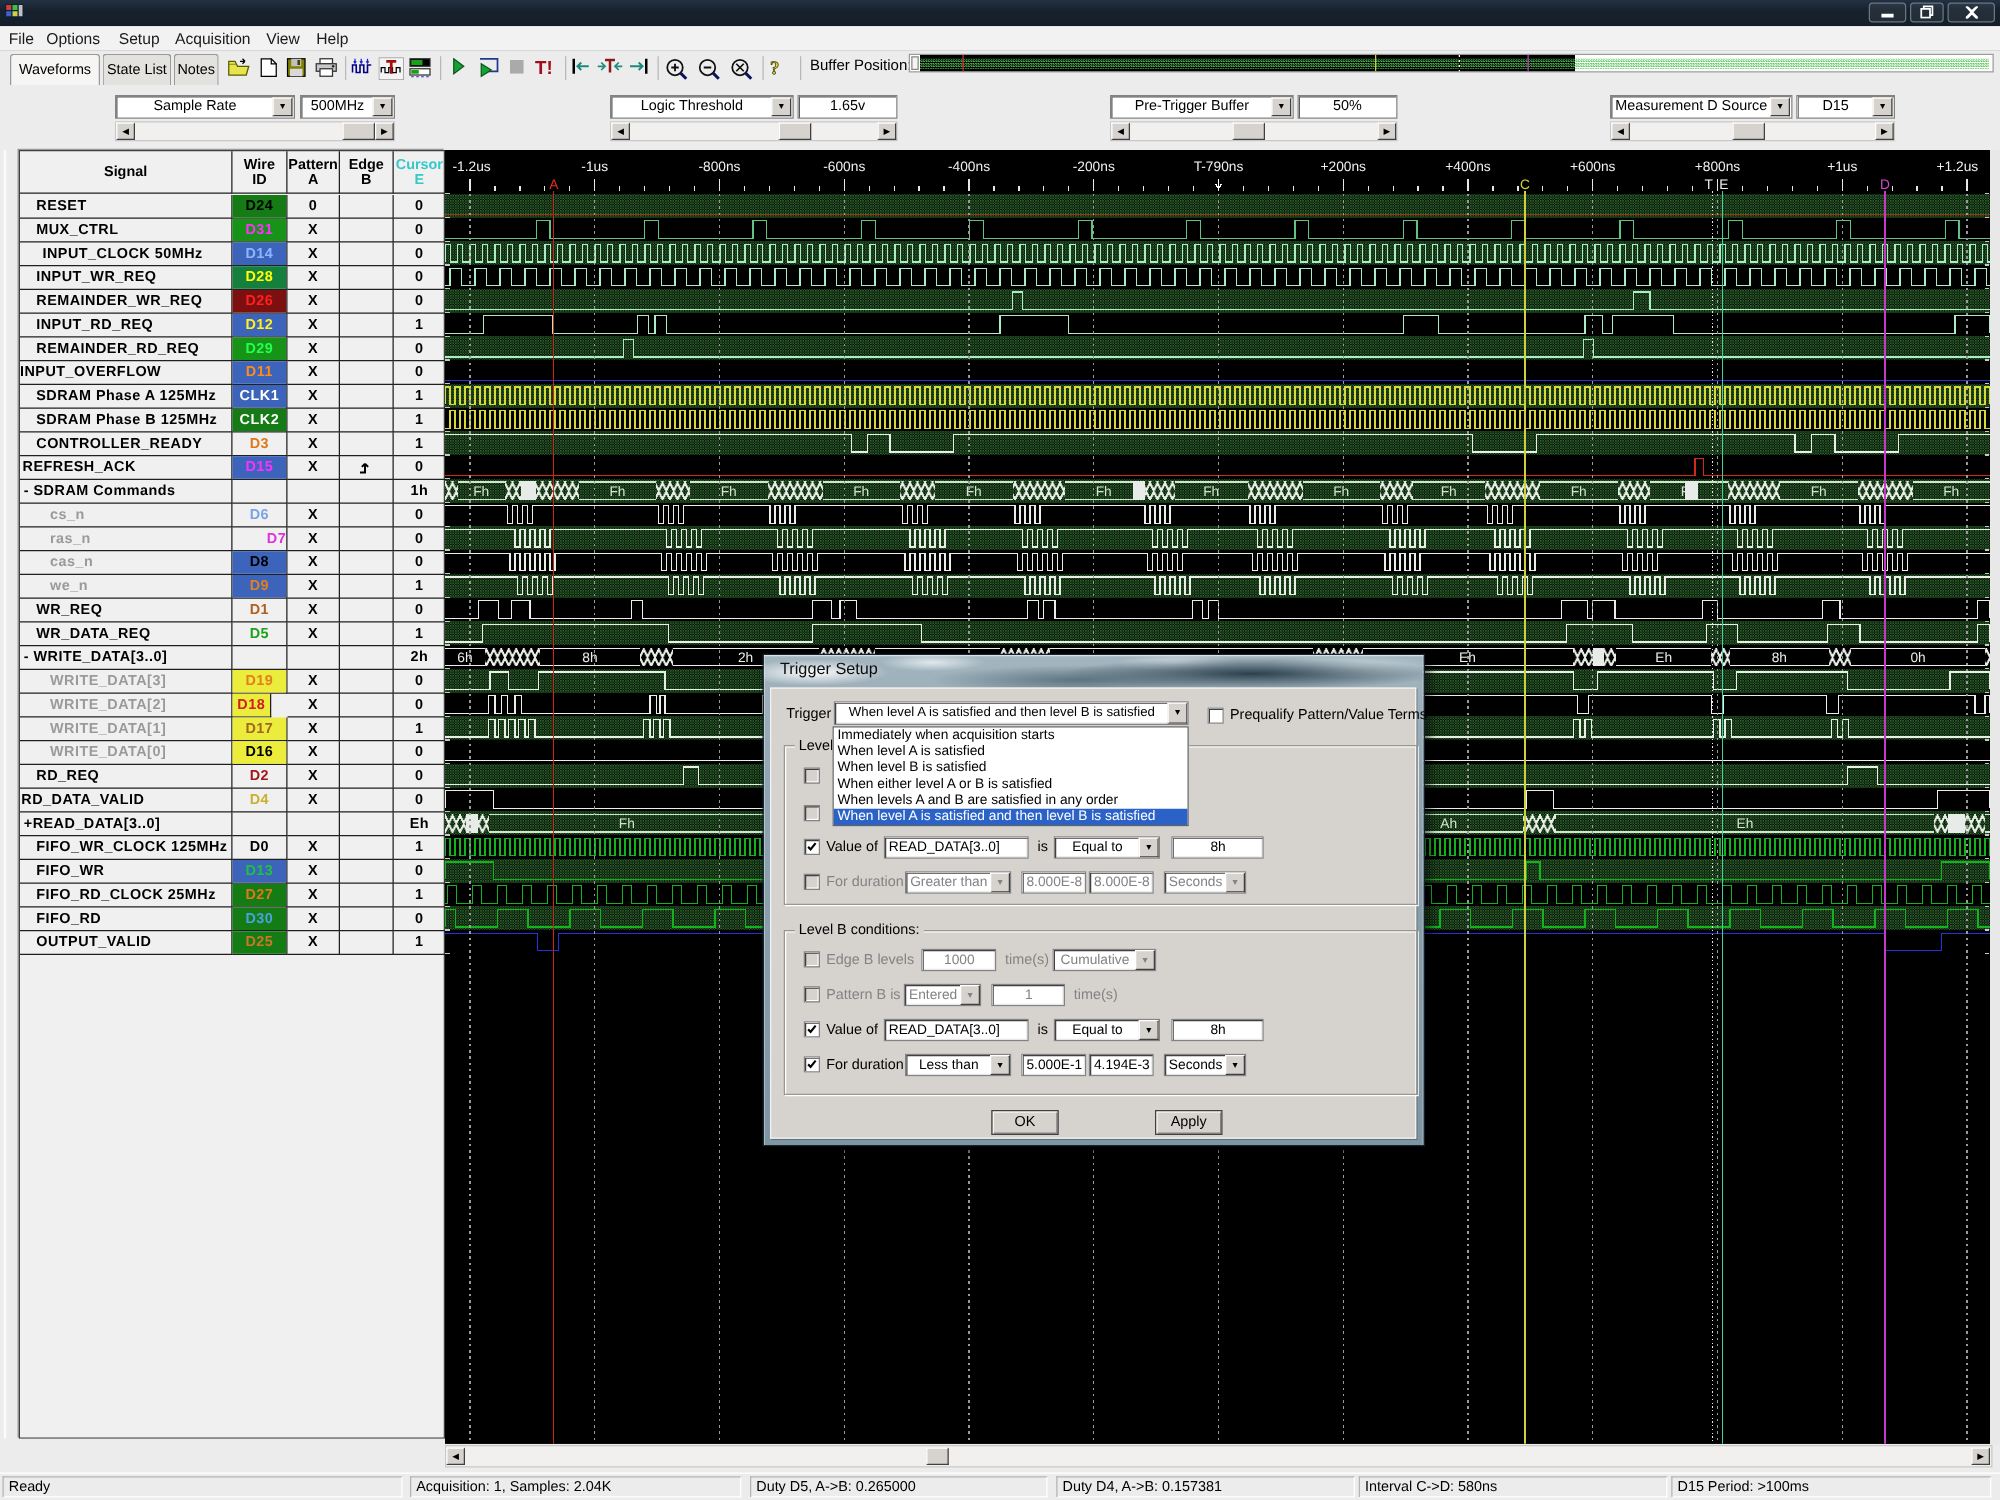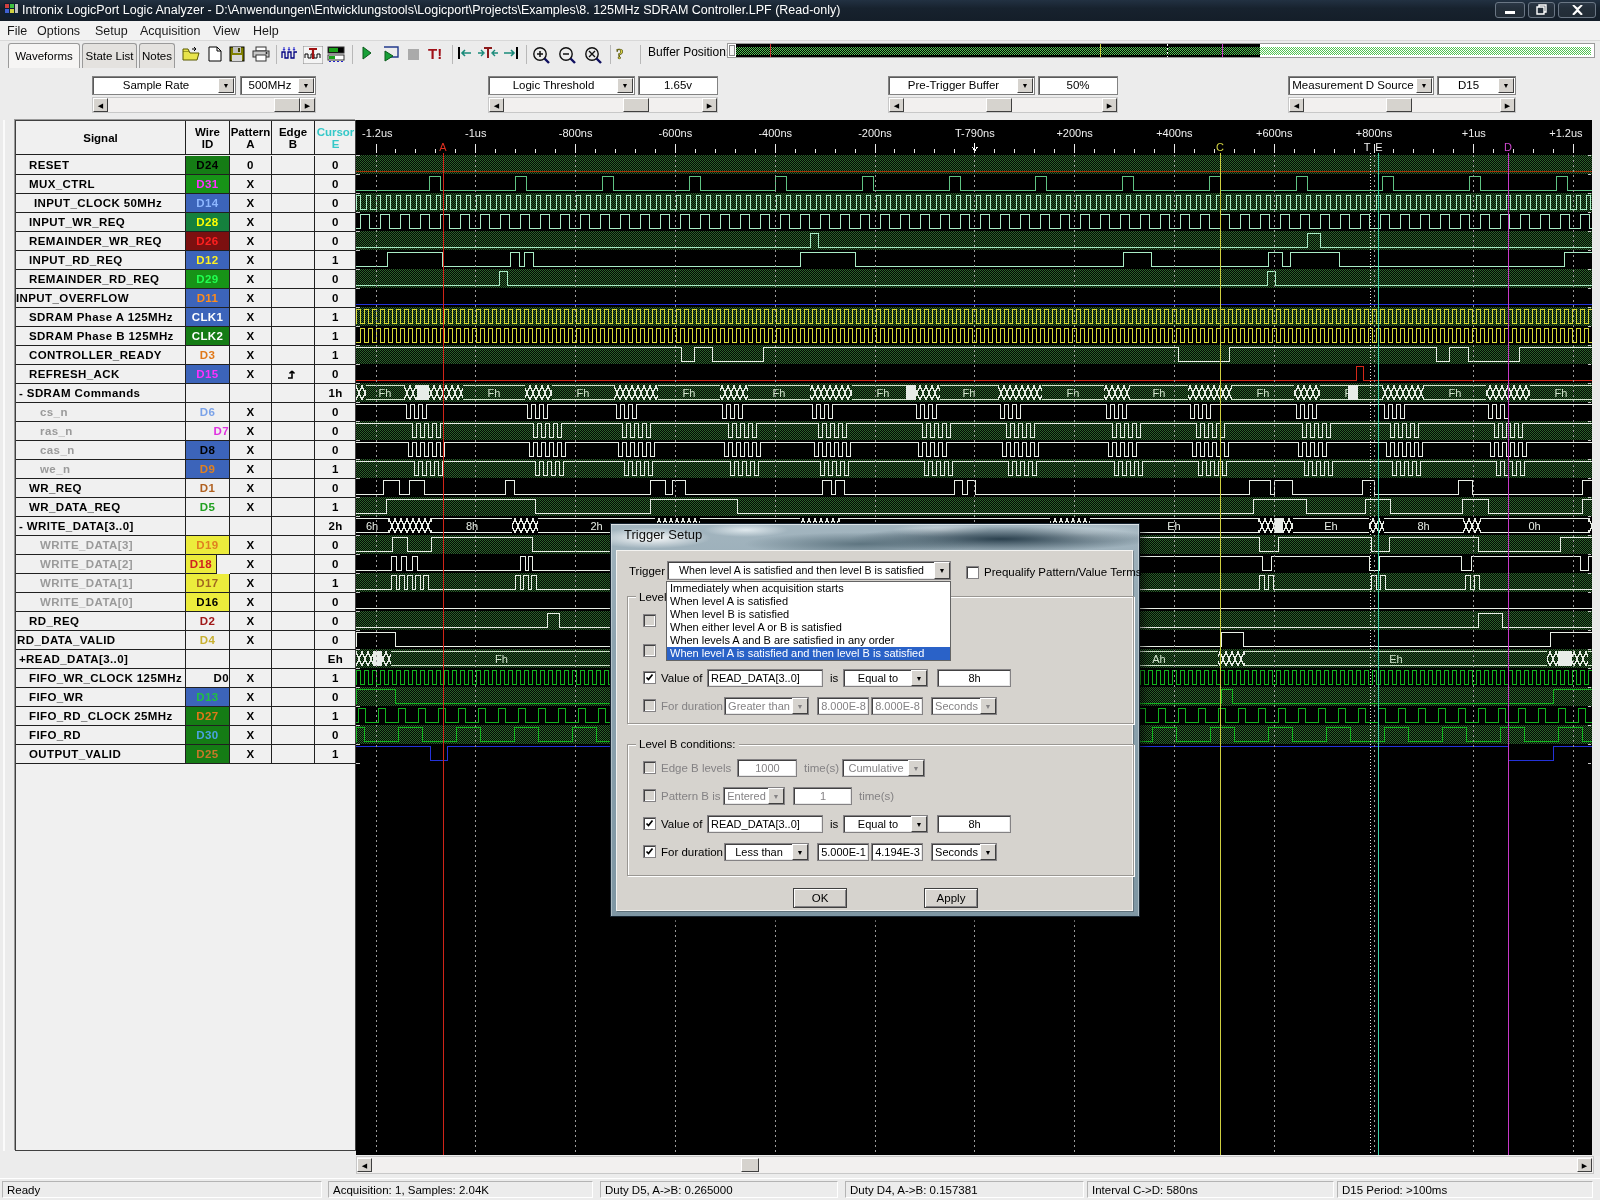--- a/index.html
+++ b/index.html
@@ -85,21 +85,20 @@
 <body>
 <div class="titlebar">
  <svg style="position:absolute;left:4px;top:3px" width="15" height="14" viewBox="0 0 15 14">
       <rect width="15" height="14" fill="#102030"></rect>
       <rect x="1" y="1" width="4" height="4" fill="#d04040"></rect>
       <rect x="6" y="1" width="4" height="4" fill="#40c040"></rect>
       <rect x="1" y="6" width="4" height="4" fill="#4060d0"></rect>
       <rect x="6" y="6" width="4" height="4" fill="#d0d040"></rect>
       <rect x="11" y="1" width="3" height="9" fill="#c0c0c0"></rect>
     </svg>
- <span class="txt">Intronix LogicPort Logic Analyzer - D:\Anwendungen\Entwicklungstools\Logicport\Projects\Examples\8. 125MHz SDRAM Controller.LPF (Read-only)</span>
  <span class="wbtn" style="left:1495px;width:30px"><svg width="10" height="9" viewBox="0 0 10 9" style="margin-top:3px">
         <rect x="0" y="5" width="10" height="3" fill="#fff"></rect>
       </svg></span>
  <span class="wbtn" style="left:1528px;width:27px"><svg width="11" height="11" viewBox="0 0 11 11" style="margin-top:1px">
         <path d="M3,3V1h7v7H8M1,3h7v7H1z" fill="none" stroke="#fff" stroke-width="1.4"></path>
       </svg></span>
  <span class="wbtn" style="left:1558px;width:38px"><svg width="11" height="10" viewBox="0 0 11 10" style="margin-top:2px">
         <path d="M1,0L5.5,4L10,0M1,10L5.5,5.5L10,10M1,0L10,9.5M10,0L1,9.5" stroke="#fff" stroke-width="1.8" fill="none"></path>
       </svg></span>
 </div>
@@ -354,21 +353,21 @@
 <div class="tr" style="top:225px">
 <div class="tc" style="left:15px;width:170px;text-align:left;padding-left:13px"><span class="nm">CONTROLLER_READY</span></div>
 <div class="tc wid" style="left:185px;width:44px">
         <span class="badge" style="color:#e07818;">D3</span>
       </div>
 <div class="tc" style="left:229px;width:42px">X</div>
 <div class="tc" style="left:271px;width:43px"></div>
 <div class="tc" style="left:314px;width:42px">1</div>
 </div>
 <div class="tr" style="top:244px">
-<div class="tc" style="left:15px;width:170px;text-align:left;padding-left:13px"><span class="nm">REFRESH_ACK</span></div>
+<div class="tc" style="left:15px;width:170px;text-align:left;padding-left:2px"><span class="nm">REFRESH_ACK</span></div>
 <div class="tc wid" style="left:185px;width:44px">
         <span class="badge" style="color:#ff30ff;background:#3c64ba;">D15</span>
       </div>
 <div class="tc" style="left:229px;width:42px">X</div>
 <div class="tc" style="left:271px;width:43px"><svg width="12" height="12" viewBox="0 0 12 12">
           <path d="M1,10H5V3M5,3L2.5,5.5M5,3L7.5,5.5" stroke="#000" stroke-width="1.6" fill="none"></path>
         </svg></div>
 <div class="tc" style="left:314px;width:42px">0</div>
 </div>
 <div class="tr" style="top:263px">
@@ -496,21 +495,21 @@
 <div class="tr" style="top:529px">
 <div class="tc" style="left:15px;width:170px;text-align:left;padding-left:3px"><span class="nm">+READ_DATA[3..0]</span></div>
 <div class="tc" style="left:185px;width:44px"></div>
 <div class="tc" style="left:229px;width:42px"></div>
 <div class="tc" style="left:271px;width:43px"></div>
 <div class="tc" style="left:314px;width:42px">Eh</div>
 </div>
 <div class="tr" style="top:548px">
 <div class="tc" style="left:15px;width:170px;text-align:left;padding-left:13px"><span class="nm">FIFO_WR_CLOCK 125MHz</span></div>
 <div class="tc wid" style="left:185px;width:44px">
-        <span class="badge" style="color:#000000;text-align:right;">D0</span>
+        <span class="badge" style="color:#000000;">D0</span>
       </div>
 <div class="tc" style="left:229px;width:42px">X</div>
 <div class="tc" style="left:271px;width:43px"></div>
 <div class="tc" style="left:314px;width:42px">1</div>
 </div>
 <div class="tr" style="top:567px">
 <div class="tc" style="left:15px;width:170px;text-align:left;padding-left:13px"><span class="nm">FIFO_WR</span></div>
 <div class="tc wid" style="left:185px;width:44px">
         <span class="badge" style="color:#20c040;background:#3c64ba;">D13</span>
       </div>

